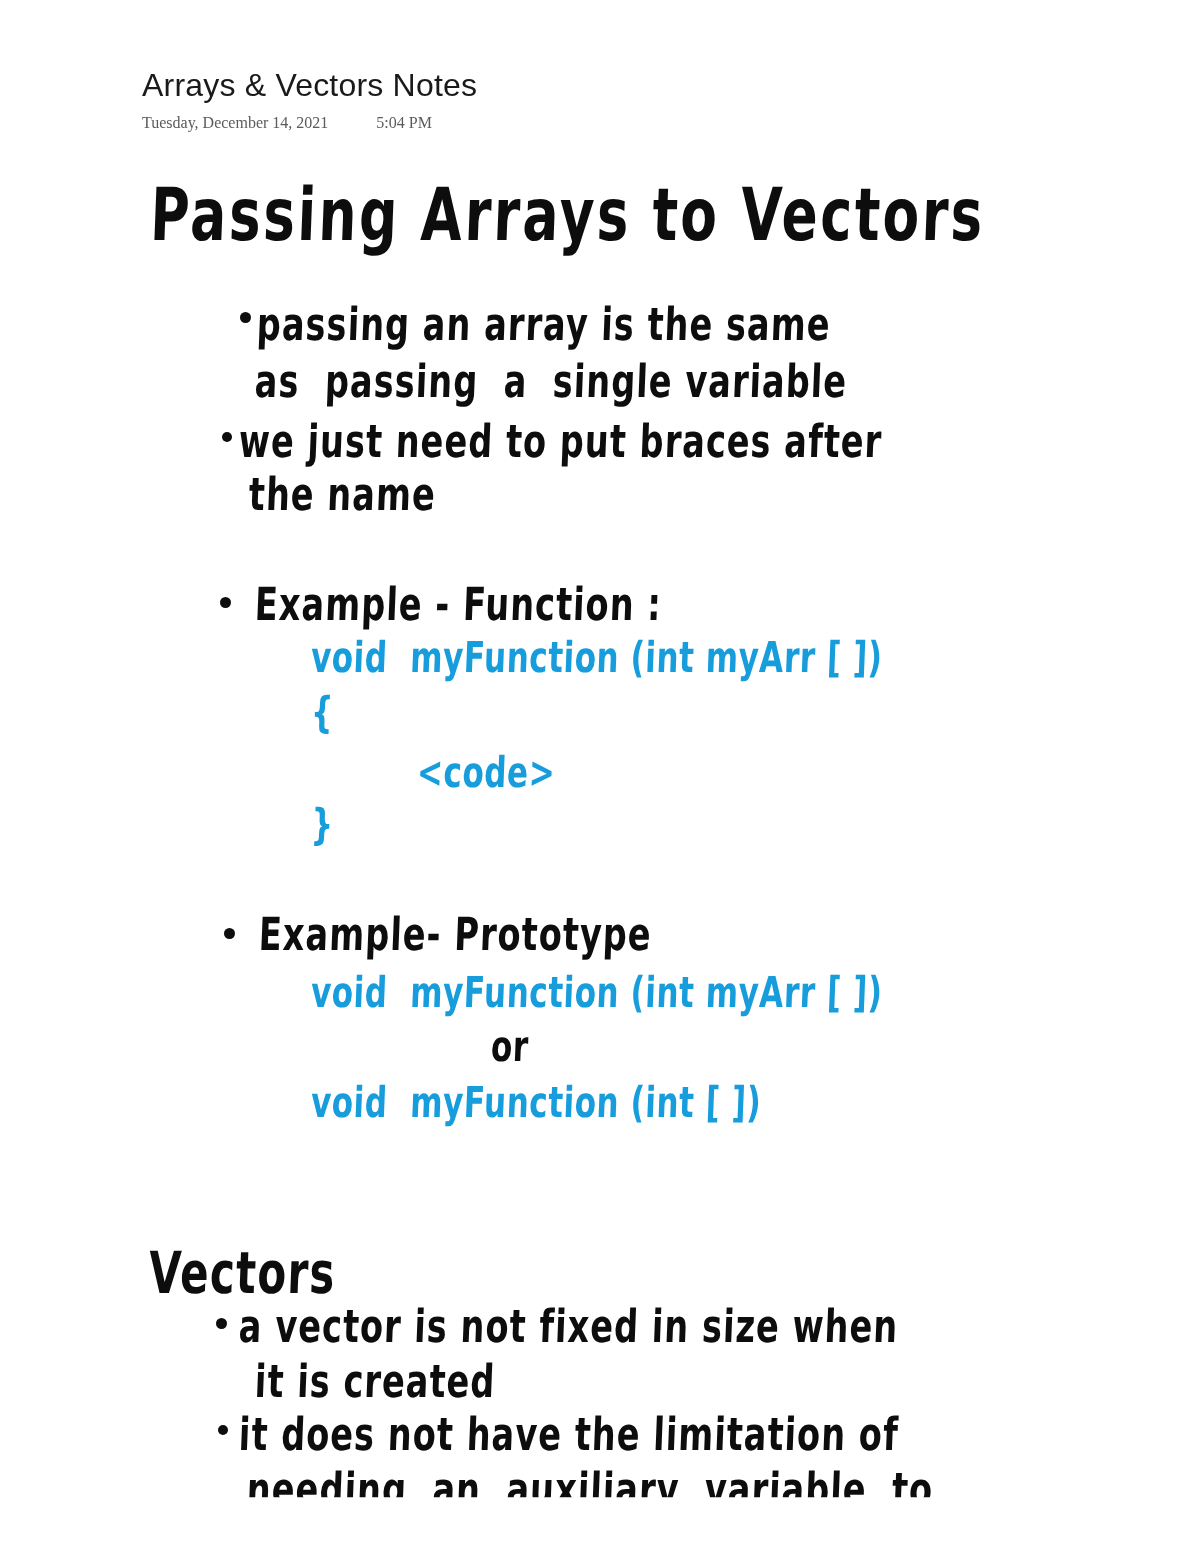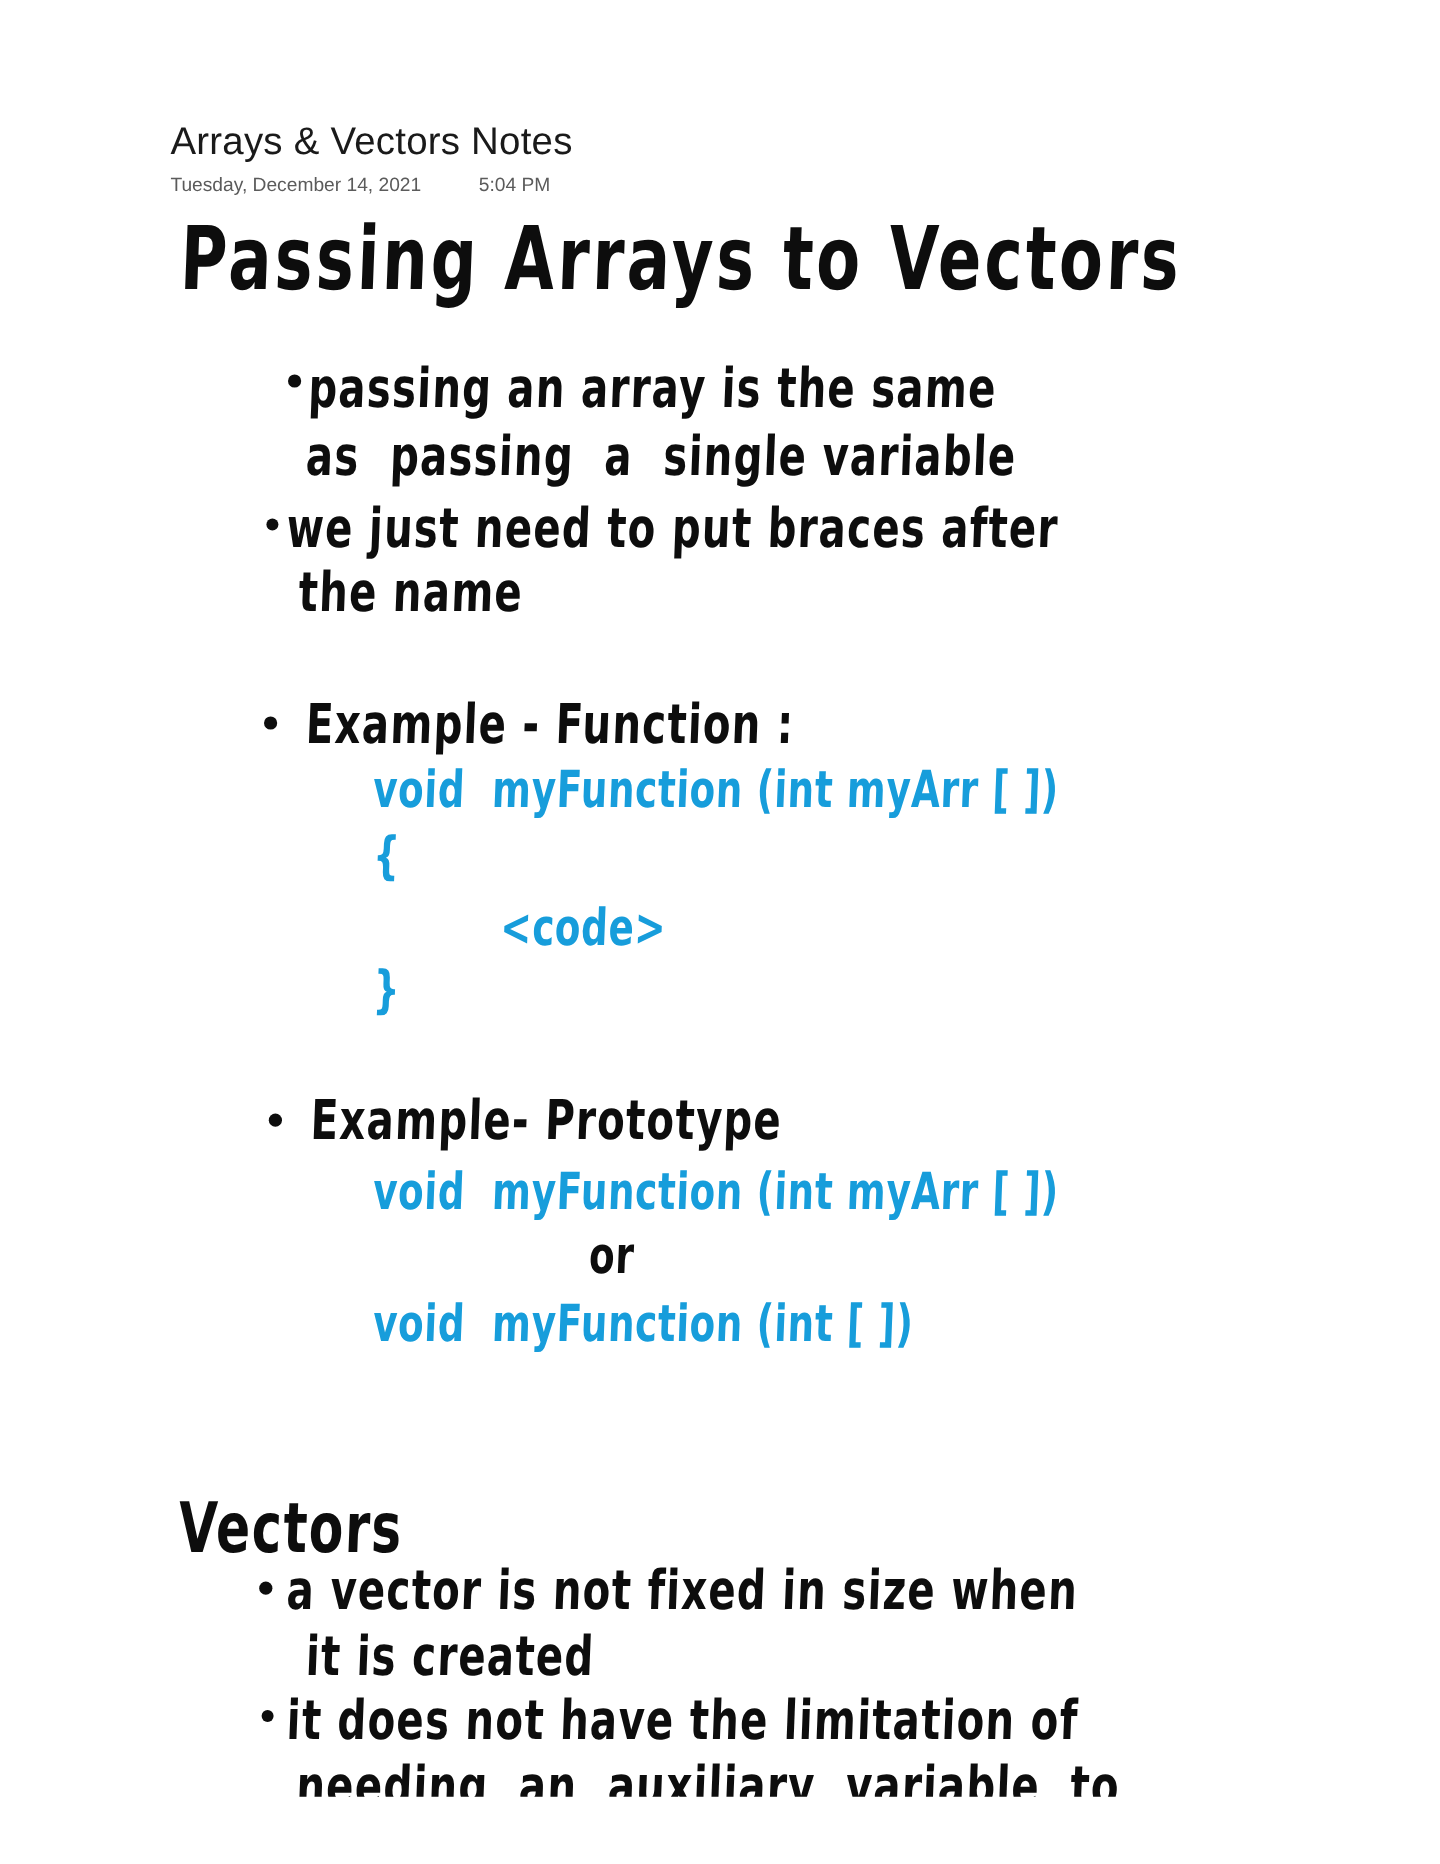--- a/index.html
+++ b/index.html
@@ -16,34 +16,33 @@
     font-family: "Liberation Sans", sans-serif;
     background: #ffffff;
   }
 
   
   .page-header {
     position: absolute;
     left: 142px;
     top: 66px;
     width: 900px;
-    margin-top: 32px;
   }
   .note-title {
     font-family: "Liberation Sans", sans-serif;
     font-size: 32px;
     font-weight: 400;
     color: #1a1a1a;
     letter-spacing: 0.2px;
     line-height: 1.2;
     white-space: nowrap;
   }
   .note-meta {
     margin-top: 10px;
-    font-family: Liberation Sans, sans-serif;
+    font-family: Liberation Serif, serif;
     font-size: 16px;
     color: #5b5b5b;
     white-space: nowrap;
   }
   .note-meta .meta-time {
     display: inline-block;
     margin-left: 48px;
   }
 
   

